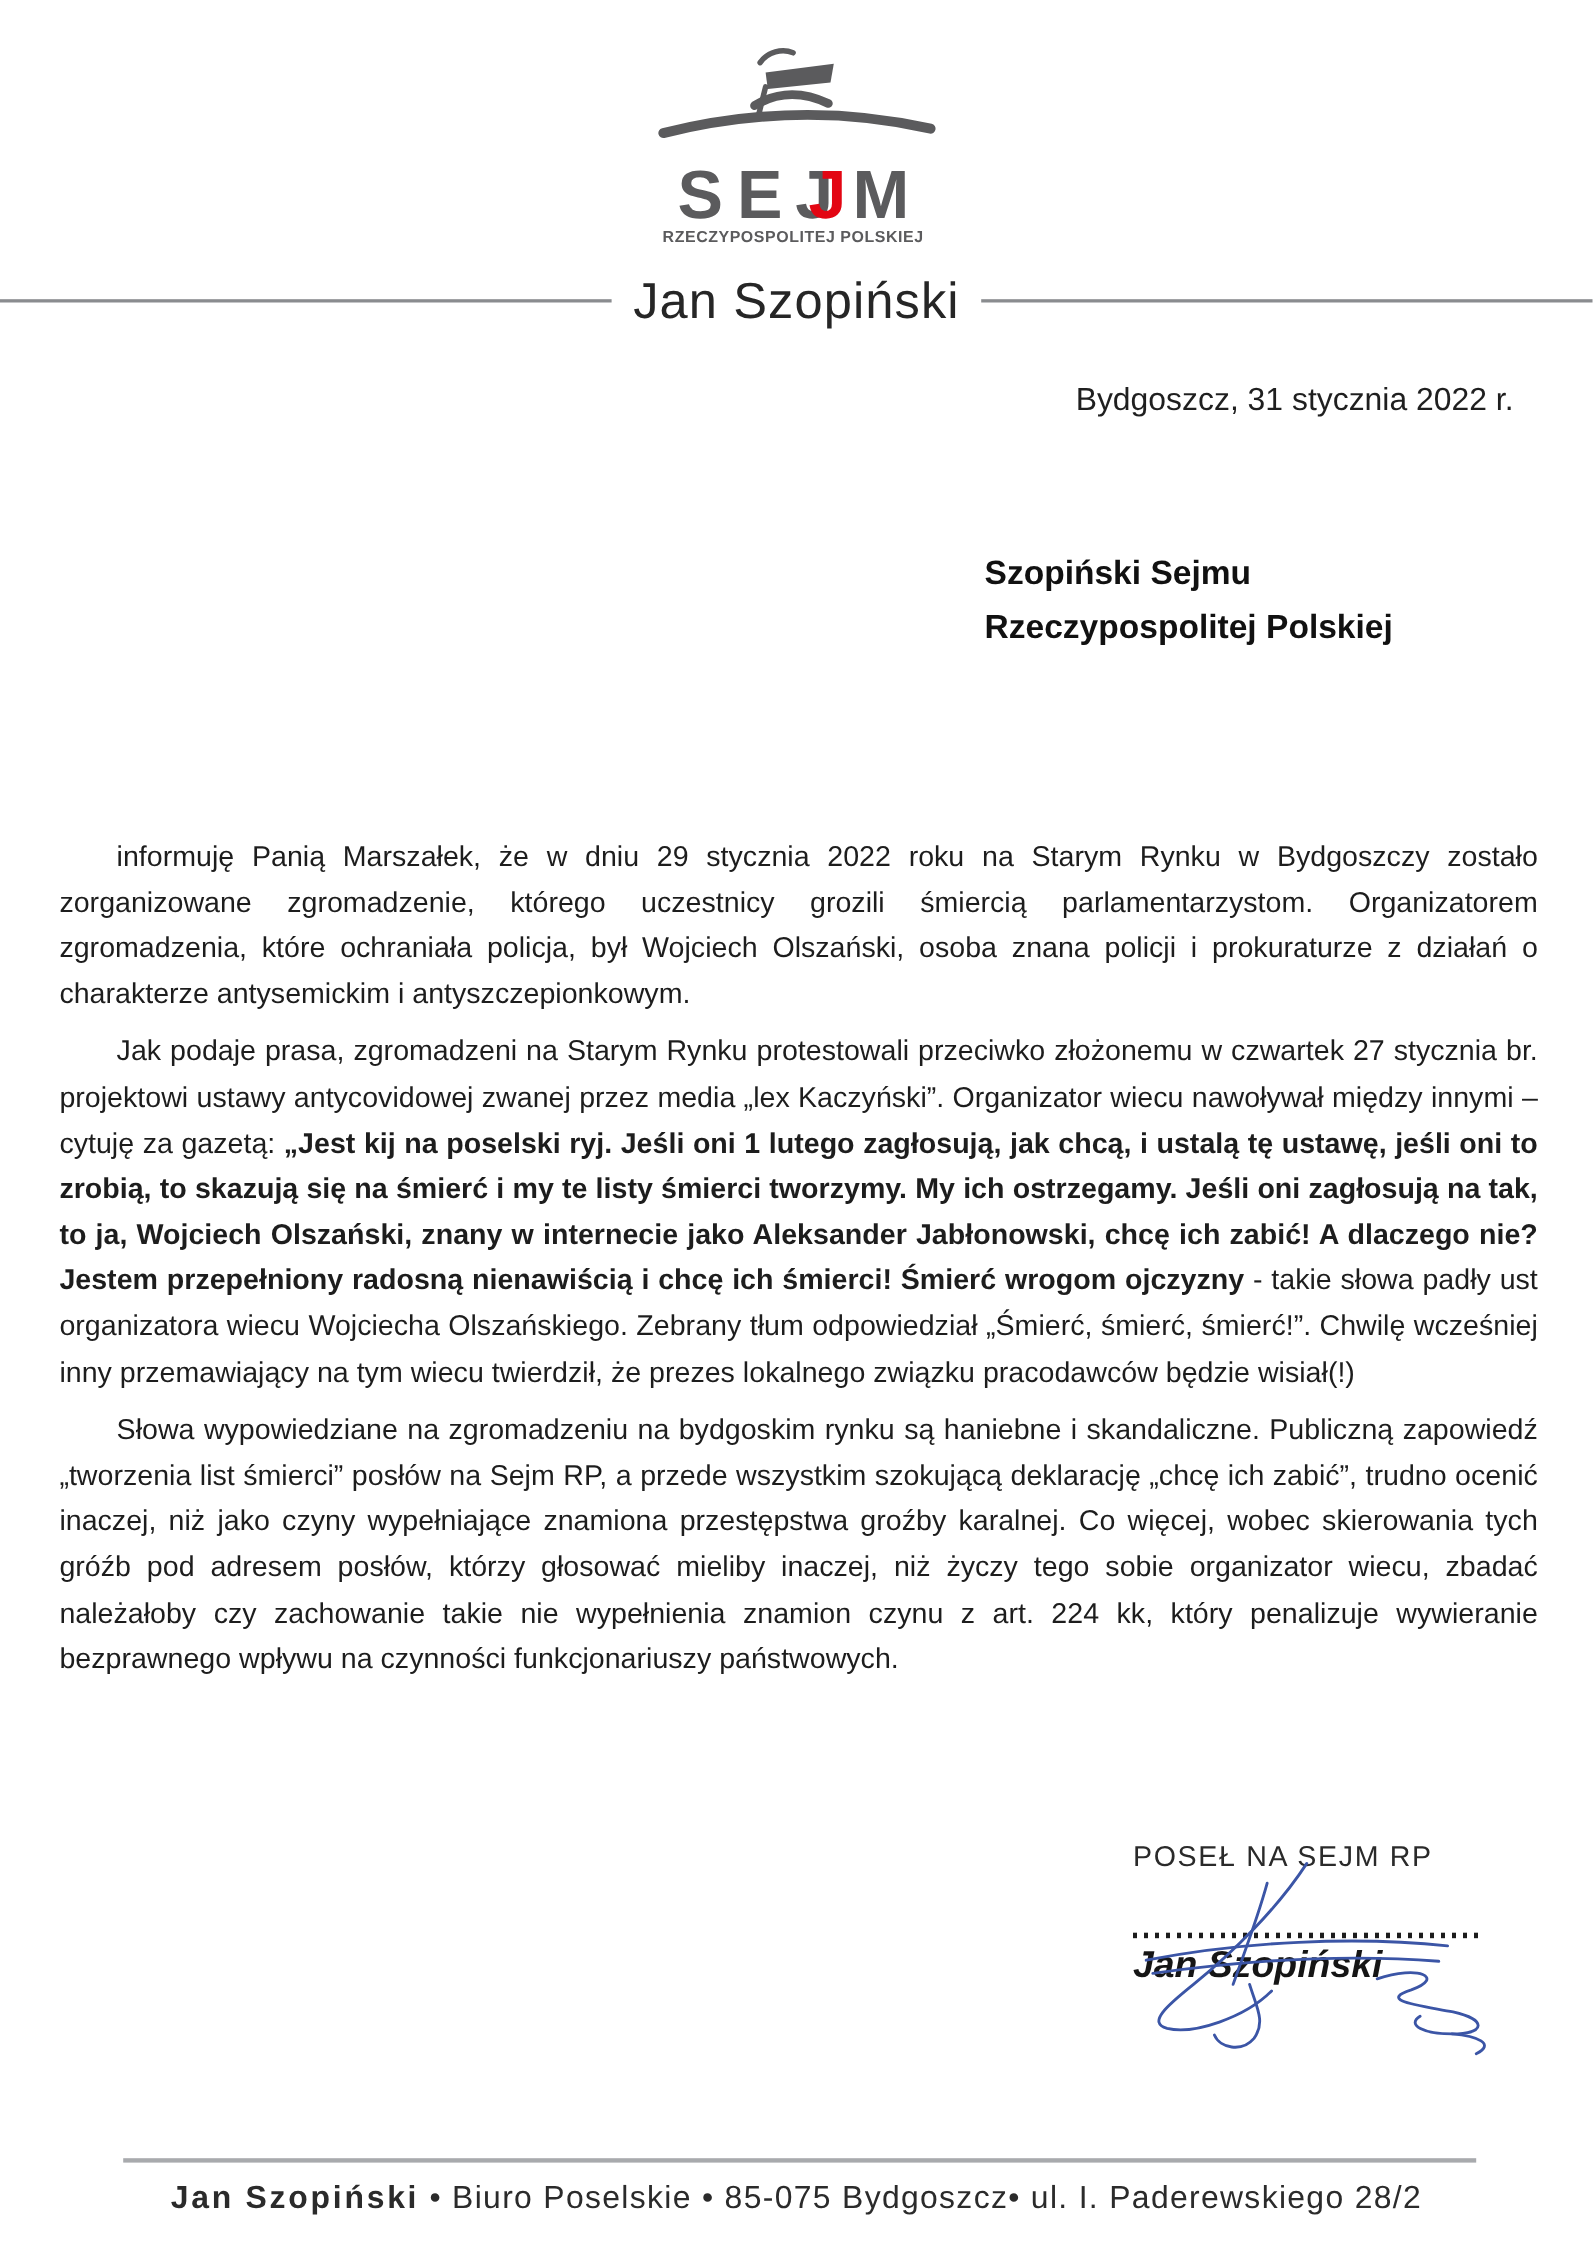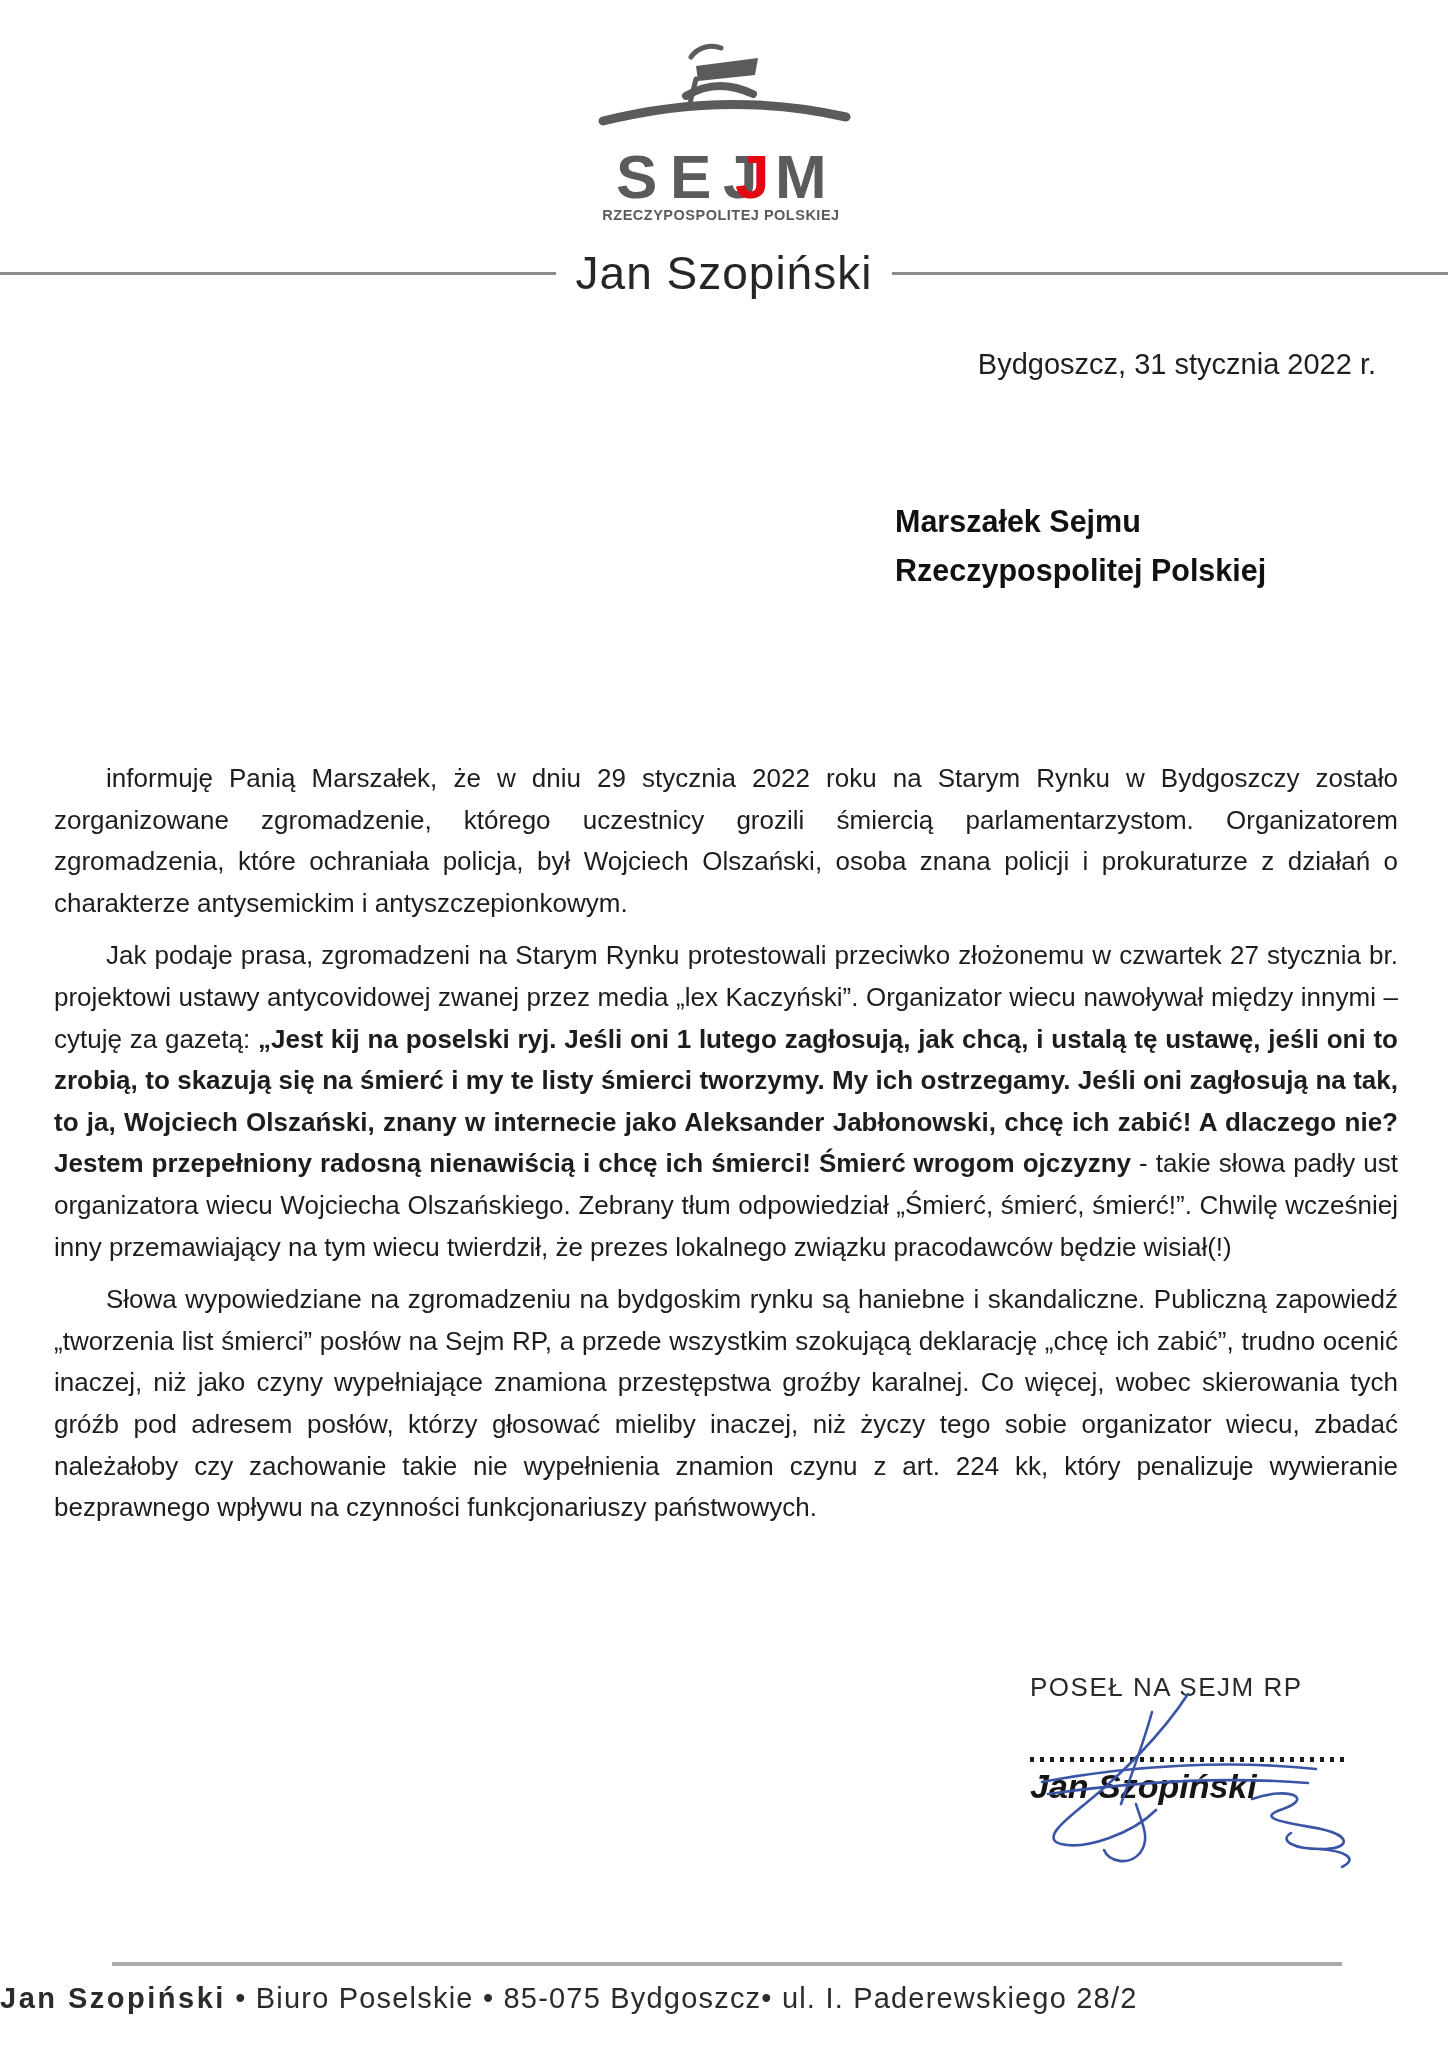--- a/index.html
+++ b/index.html
@@ -66,21 +66,21 @@
     white-space:nowrap;
   }
   .sig-ink{position:absolute;left:990px;top:1652px;pointer-events:none;}
 
   
   .footer-rule{
     position:absolute;left:112px;right:106px;top:1962px;height:4px;background:#a8aaad;
   }
   .footer-text{
     position:absolute;left:0;right:0;top:1982px;
-    text-align:left;font-size:29px;letter-spacing:1.2px;color:#2b2b2b;
+    text-align:center;font-size:29px;letter-spacing:1.2px;color:#2b2b2b;
     white-space:nowrap;
   }
   .footer-name{font-weight:700;letter-spacing:2.5px;}
 </style>
 </head>
 <body>
 
 <div class="page">
 
   <div class="logo">
@@ -108,21 +108,21 @@
 
   <div class="header-row">
     <span class="hrule"></span>
     <span class="hname">Jan Szopiński</span>
     <span class="hrule"></span>
   </div>
 
   <div class="dateline">Bydgoszcz, 31 stycznia 2022 r.</div>
 
   <div class="addressee">
-      <div class="addr-line">Marszałek Sejmu</div>
+      <div class="addr-line">Szopiński Sejmu</div>
       <div class="addr-line">Rzeczypospolitej Polskiej</div>
     </div>
 
   <div class="letter-body">
       <p><span class="seg-normal">informuję Panią Marszałek, że w dniu 29 stycznia 2022 roku na Starym Rynku w Bydgoszczy zostało zorganizowane zgromadzenie, którego uczestnicy grozili śmiercią parlamentarzystom. Organizatorem zgromadzenia, które ochraniała policja, był Wojciech Olszański, osoba znana policji i prokuraturze z działań o charakterze antysemickim i antyszczepionkowym.</span></p>
       <p><span class="seg-normal">Jak podaje prasa, zgromadzeni na Starym Rynku protestowali przeciwko złożonemu w czwartek 27 stycznia br. projektowi ustawy antycovidowej zwanej przez media „lex Kaczyński”. Organizator wiecu nawoływał między innymi – cytuję za gazetą: </span><span class="seg-bold-italic">„Jest kij na poselski ryj. Jeśli oni 1 lutego zagłosują, jak chcą, i ustalą tę ustawę, jeśli oni to zrobią, to skazują się na śmierć i my te listy śmierci tworzymy. My ich ostrzegamy. Jeśli oni zagłosują na tak, to ja, Wojciech Olszański, znany w internecie jako Aleksander Jabłonowski, chcę ich zabić! A dlaczego nie? Jestem przepełniony radosną nienawiścią i chcę ich śmierci! Śmierć wrogom ojczyzny</span><span class="seg-normal"> - takie słowa padły ust organizatora wiecu Wojciecha Olszańskiego. Zebrany tłum odpowiedział „Śmierć, śmierć, śmierć!”. Chwilę wcześniej inny przemawiający na tym wiecu twierdził, że prezes lokalnego związku pracodawców będzie wisiał(!)</span></p>
       <p><span class="seg-normal">Słowa wypowiedziane na zgromadzeniu na bydgoskim rynku są haniebne i skandaliczne. Publiczną zapowiedź „tworzenia list śmierci” posłów na Sejm RP, a przede wszystkim szokującą deklarację „chcę ich zabić”, trudno ocenić inaczej, niż jako czyny wypełniające znamiona przestępstwa groźby karalnej. Co więcej, wobec skierowania tych gróźb pod adresem posłów, którzy głosować mieliby inaczej, niż życzy tego sobie organizator wiecu, zbadać należałoby czy zachowanie takie nie wypełnienia znamion czynu z art. 224 kk, który penalizuje wywieranie bezprawnego wpływu na czynności funkcjonariuszy państwowych.</span></p>
     </div>
 
   <div class="sig-block">

